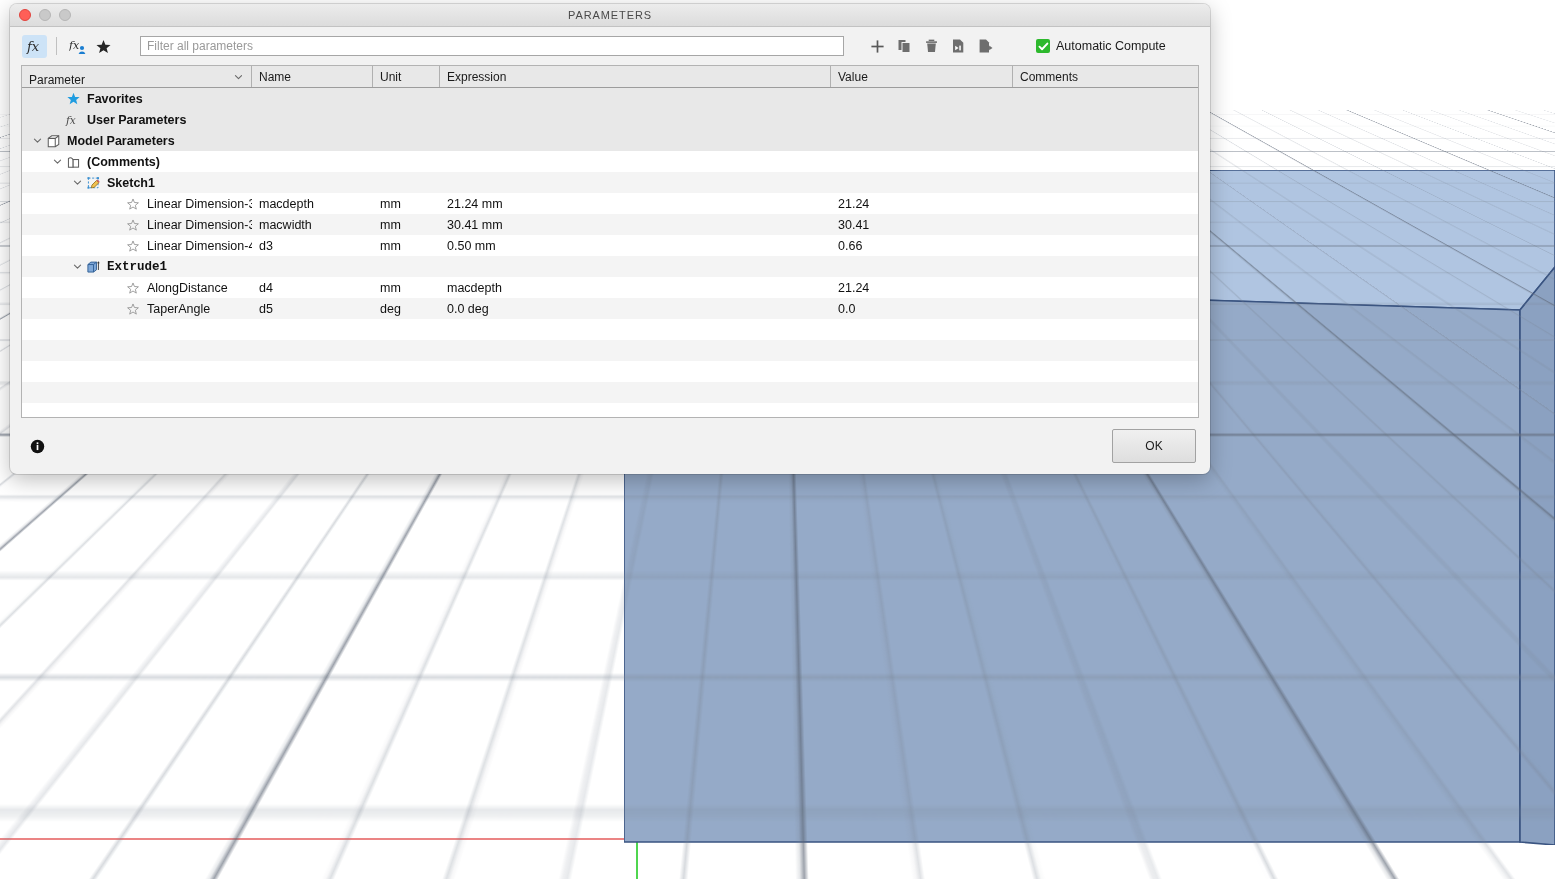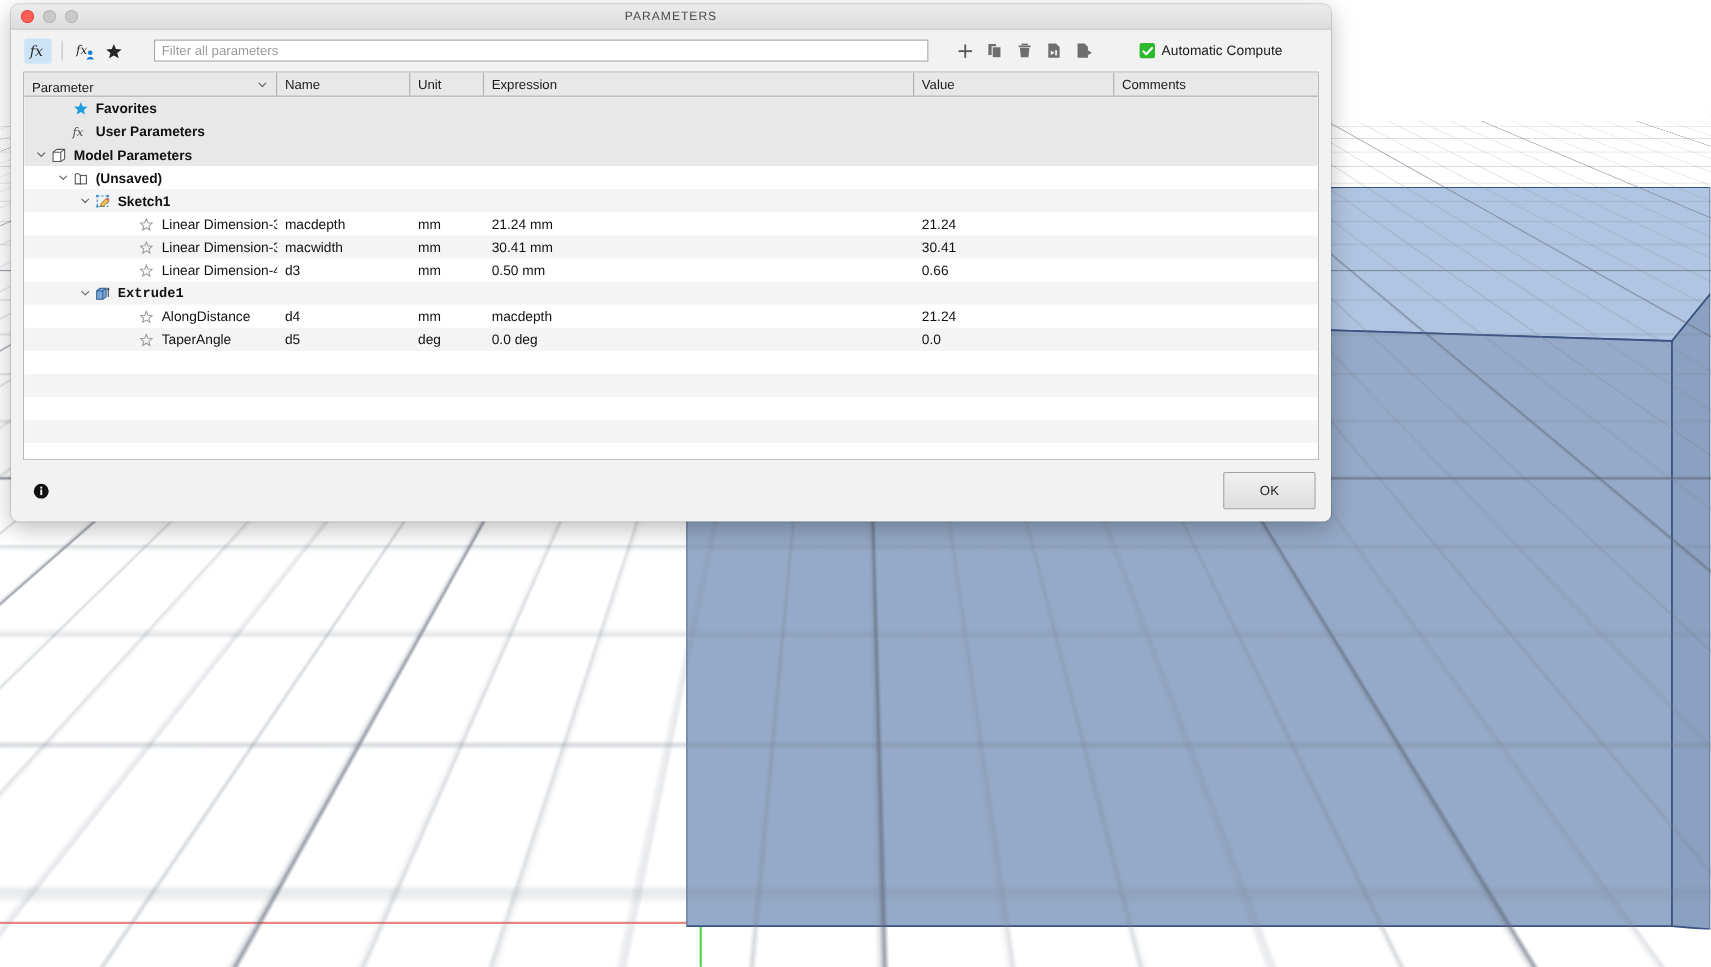--- a/index.html
+++ b/index.html
@@ -412,21 +412,21 @@
                 <svg width="9" height="9" viewBox="0 0 10 10">
                   <polyline points="1.6,3.4 5,6.8 8.4,3.4" fill="none" stroke="#6a6a6a" stroke-width="1.25" stroke-linecap="round" stroke-linejoin="round"></polyline>
                 </svg>
               </span>
               <span class="icon-slot">
                 <svg width="15" height="14" viewBox="0 0 16 16">
                   <path d="M2.2 4.2 a3.1 3.1 0 0 1 5.4 2.1 v7.6 h-5.4 z" fill="#ffffff" stroke="#5a5a5a" stroke-width="1.15"></path>
                   <rect x="7.6" y="5.2" width="6.2" height="8.7" fill="#ffffff" stroke="#5a5a5a" stroke-width="1.15"></rect>
                 </svg>
               </span>
-              <span class="node-text bold">(Unsaved)</span>
+              <span class="node-text bold">(Comments)</span>
             </div>
           </div>
           <div class="cell pad" style="width: 121px; flex: 0 0 121px;"></div>
           <div class="cell pad" style="width: 67px; flex: 0 0 67px;"></div>
           <div class="cell pad" style="width: 391px; flex: 0 0 391px;"></div>
           <div class="cell pad" style="width: 182px; flex: 0 0 182px;"></div>
           <div class="cell pad" style="width: 183px; flex: 0 0 183px;"></div>
         </div>
         <div class="row even">
           <div class="cell param" style="width: 230px; flex: 0 0 230px;">

